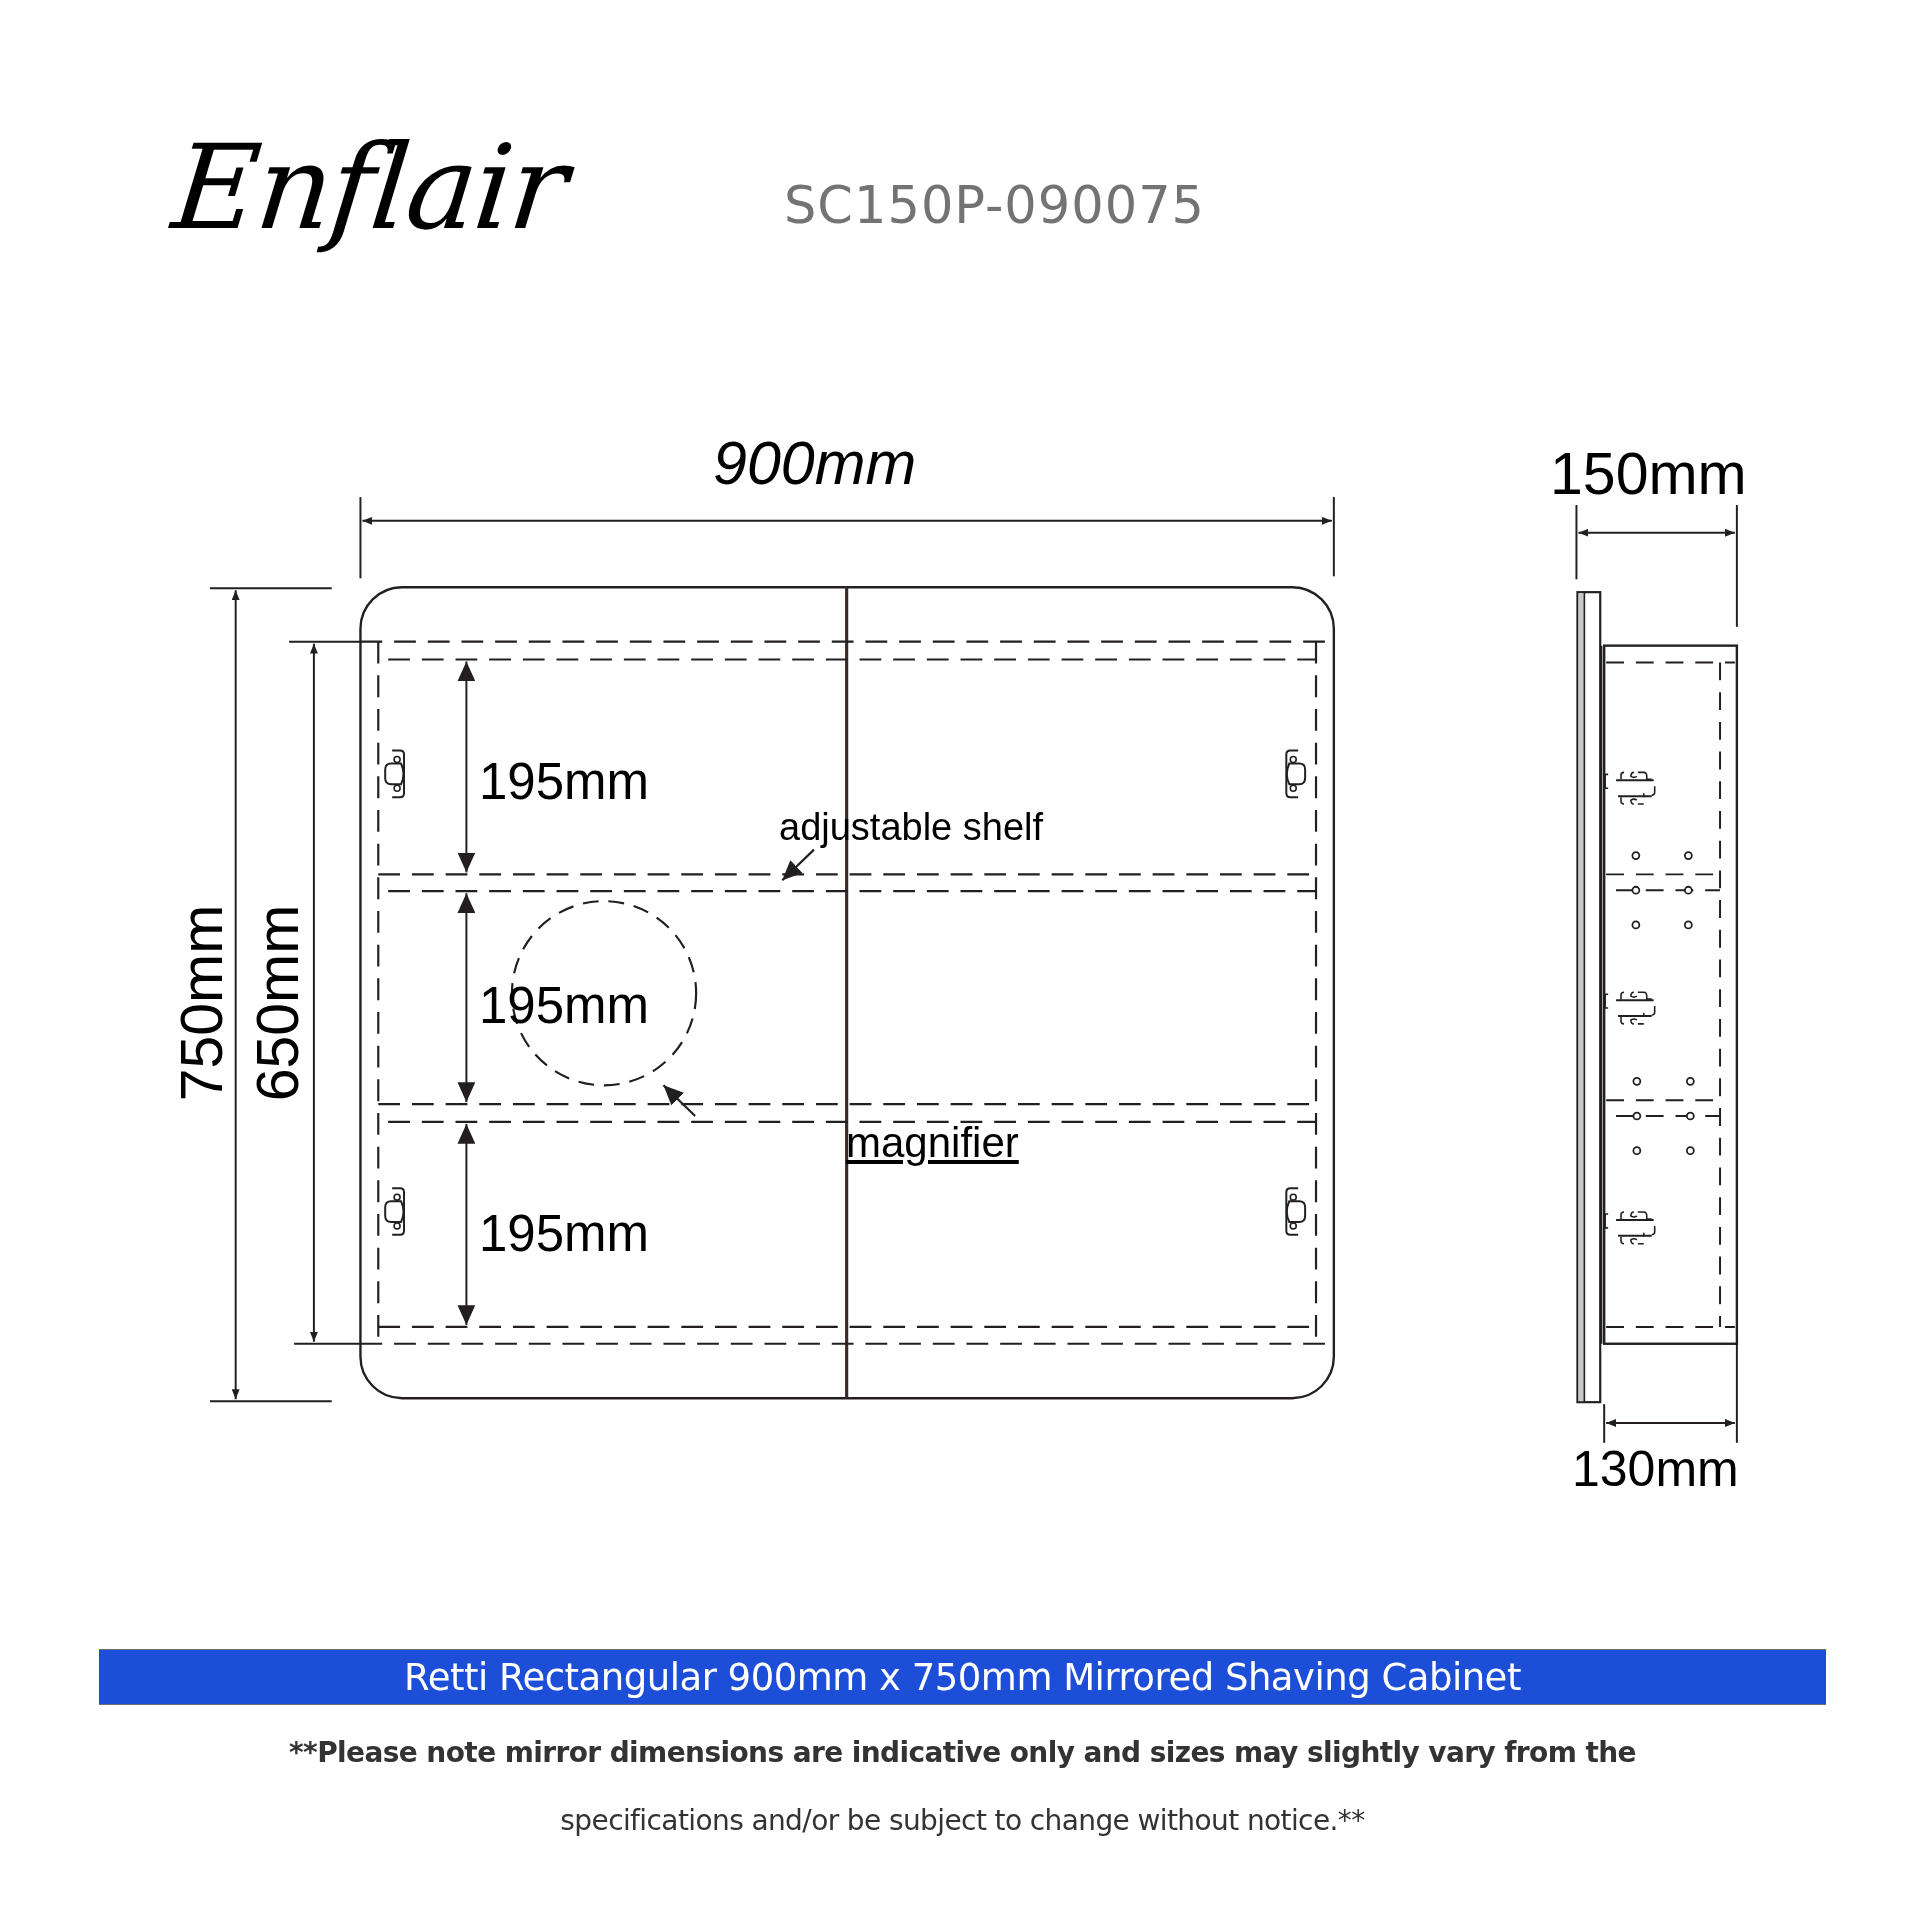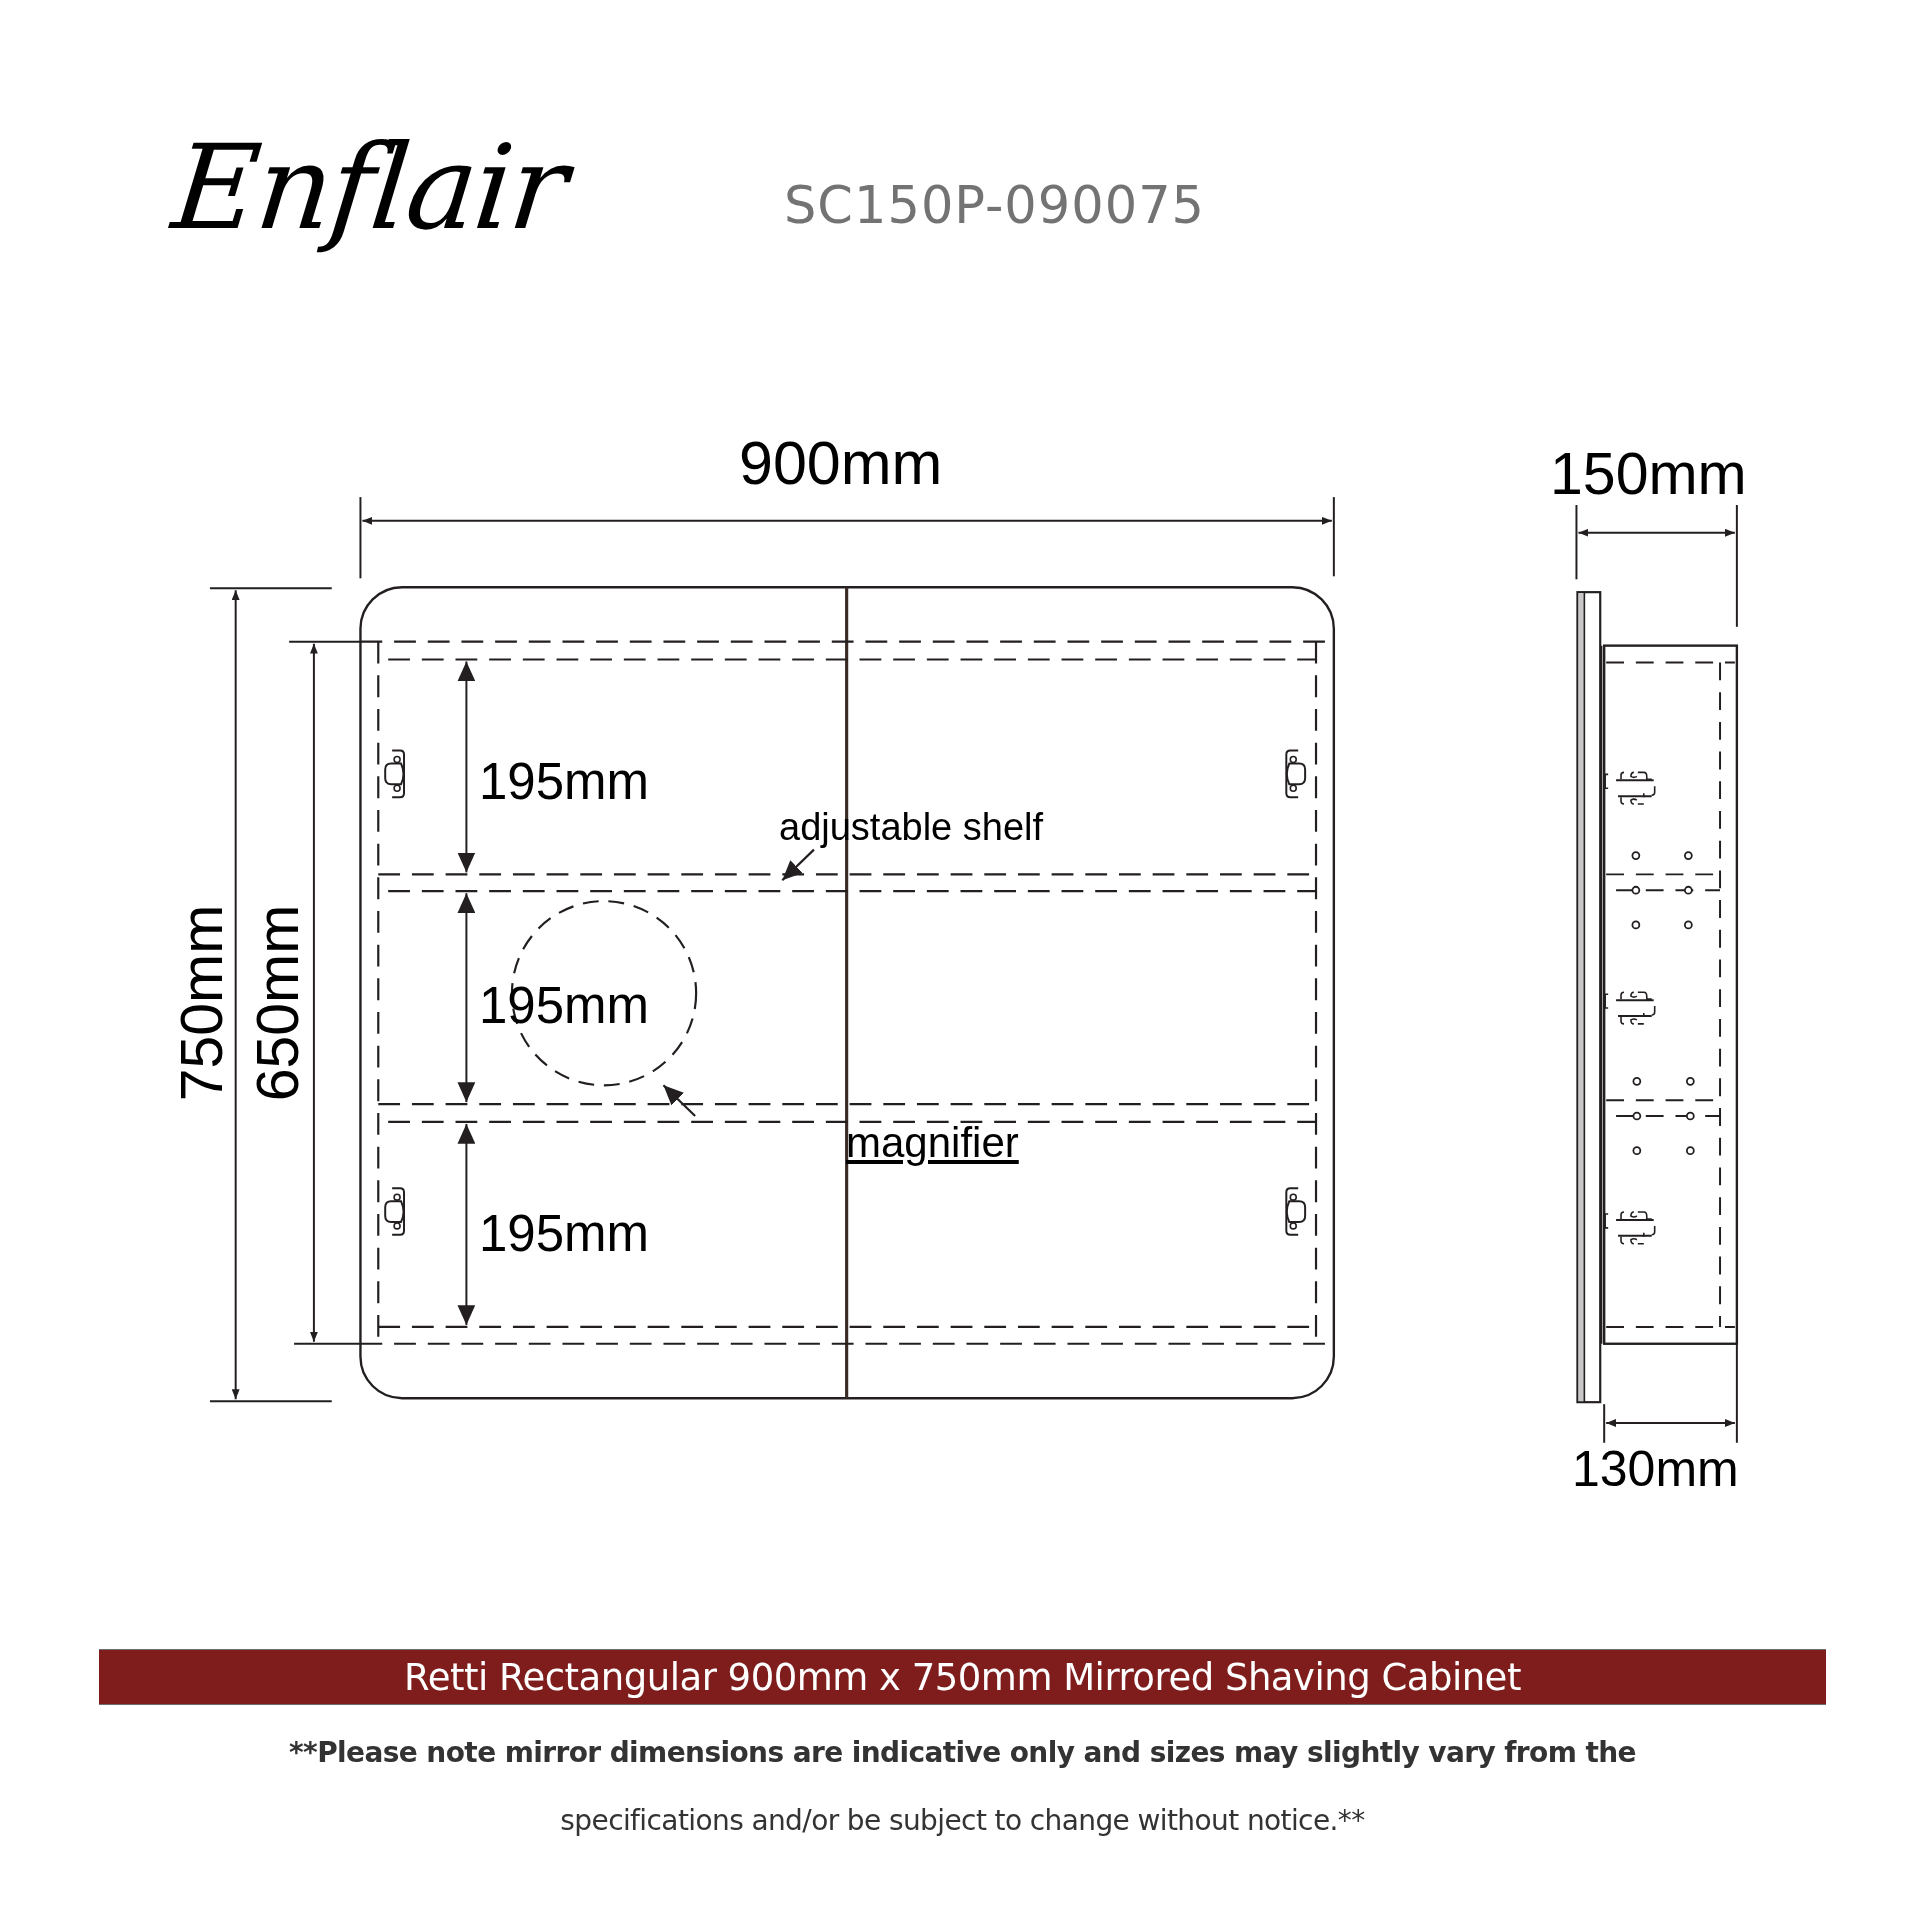--- a/index.html
+++ b/index.html
@@ -1,21 +1,21 @@
 <!DOCTYPE html>
 <html><head>
 <meta charset="utf-8">
 <style>
   html, body { margin: 0; padding: 0; background: #ffffff; }
   body { width: 1927px; height: 1927px; position: relative; overflow: hidden; font-family: "Liberation Sans", sans-serif; color: #231f20; }
   .abs { position: absolute; white-space: nowrap; }
   .logo { left: 174px; top: 129px; font-family: "DejaVu Serif", serif; font-style: italic; font-size: 117px; line-height: 1; letter-spacing: -2px; color: #000; transform: skewX(-6deg); }
   .model { left: 784px; top: 180px; font-family: "DejaVu Sans", sans-serif; font-size: 51px; line-height: 1; color: #737373; letter-spacing: 1px; }
   .dim-lg { font-family: "Liberation Sans", sans-serif; line-height: 1; color: #000; }
-  .banner { left: 99px; top: 1649px; width: 1727px; height: 54px; background: #7f1d1d; border-top: 1px solid #6d6e71; border-bottom: 1px solid #6d6e71; display: flex; align-items: center; justify-content: center; }
+  .banner { left: 99px; top: 1649px; width: 1727px; height: 54px; background: #1d4ed8; border-top: 1px solid #6d6e71; border-bottom: 1px solid #6d6e71; display: flex; align-items: center; justify-content: center; }
   .banner span { color: #ffffff; font-family: "DejaVu Sans", sans-serif; font-size: 37px; letter-spacing: -0.5px; }
   .note { left: 99px; width: 1727px; text-align: center; font-family: "DejaVu Sans", sans-serif; font-size: 28px; font-weight: normal; color: #333; letter-spacing: -0.6px; line-height: 40px; }
   svg { position: absolute; left: 0; top: 0; }
 </style>
 </head>
 <body>
 
 <div class="abs logo">Enflair</div>
 <div class="abs model">SC150P-090075</div>
 
@@ -137,21 +137,21 @@
     <use href="#sidehinge" x="1624" y="778"></use>
     <use href="#sidehinge" x="1624" y="1000"></use>
     <use href="#sidehinge" x="1624" y="1222"></use>
 
     <line x1="1620" y1="1418" x2="1620" y2="1457" stroke-width="2"></line>
     <line x1="1754" y1="1357" x2="1754" y2="1457" stroke-width="2"></line>
     <line x1="1622" y1="1437" x2="1752" y2="1437" stroke-width="2" marker-start="url(#arrS)" marker-end="url(#arrE)"></line>
   </g>
 </svg>
 
-<div class="abs dim-lg" style="left:739px; top:433px; font-size:61px;">900mm</div>
+<div class="abs dim-lg" style="left:713px; top:433px; font-size:61px;font-style:italic;">900mm</div>
 <div class="abs dim-lg" style="left:1550px; top:445px; font-size:59px;">150mm</div>
 <div class="abs dim-lg" style="left:1572px; top:1444px; font-size:50px;">130mm</div>
 
 <div class="abs dim-lg" style="left:202px; top:1003px; font-size:59px; transform: translate(-50%,-50%) rotate(-90deg);">750mm</div>
 <div class="abs dim-lg" style="left:278px; top:1003px; font-size:59px; transform: translate(-50%,-50%) rotate(-90deg);">650mm</div>
 
 <div class="abs dim-lg" style="left:479px; top:756px; font-size:51px;">195mm</div>
 <div class="abs dim-lg" style="left:479px; top:980px; font-size:51px;">195mm</div>
 <div class="abs dim-lg" style="left:479px; top:1208px; font-size:51px;">195mm</div>
 

